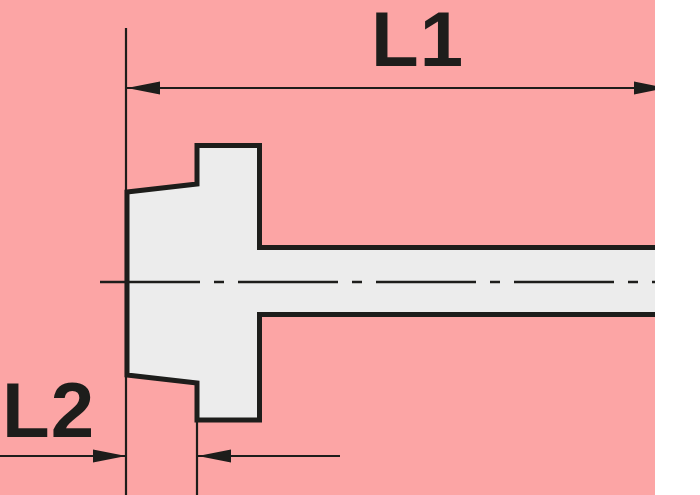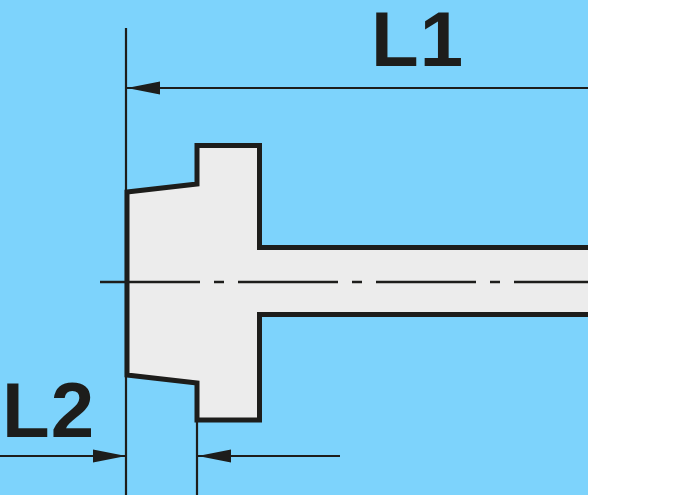--- a/index.html
+++ b/index.html
@@ -3,23 +3,23 @@
 <meta charset="utf-8">
 <style>
   html, body {
     margin: 0;
     padding: 0;
     background: #ffffff;
     font-family: "Liberation Sans", sans-serif;
   }
   .page {
     position: relative;
-    width: 588px;
+    width: 655px;
     height: 495px;
-    background: #7dd3fc;
+    background: #fca5a5;
     overflow: hidden;
   }
   svg { display: block; }
   .thin  { fill: none; stroke-width: 2.2; }
   .bold  { stroke-width: 5; stroke-linejoin: miter; }
   .centerline { fill: none; stroke-width: 2.5; }
   .dim-label {
     font-family: "Liberation Sans", sans-serif;
     font-size: 78px;
     font-weight: bold;

